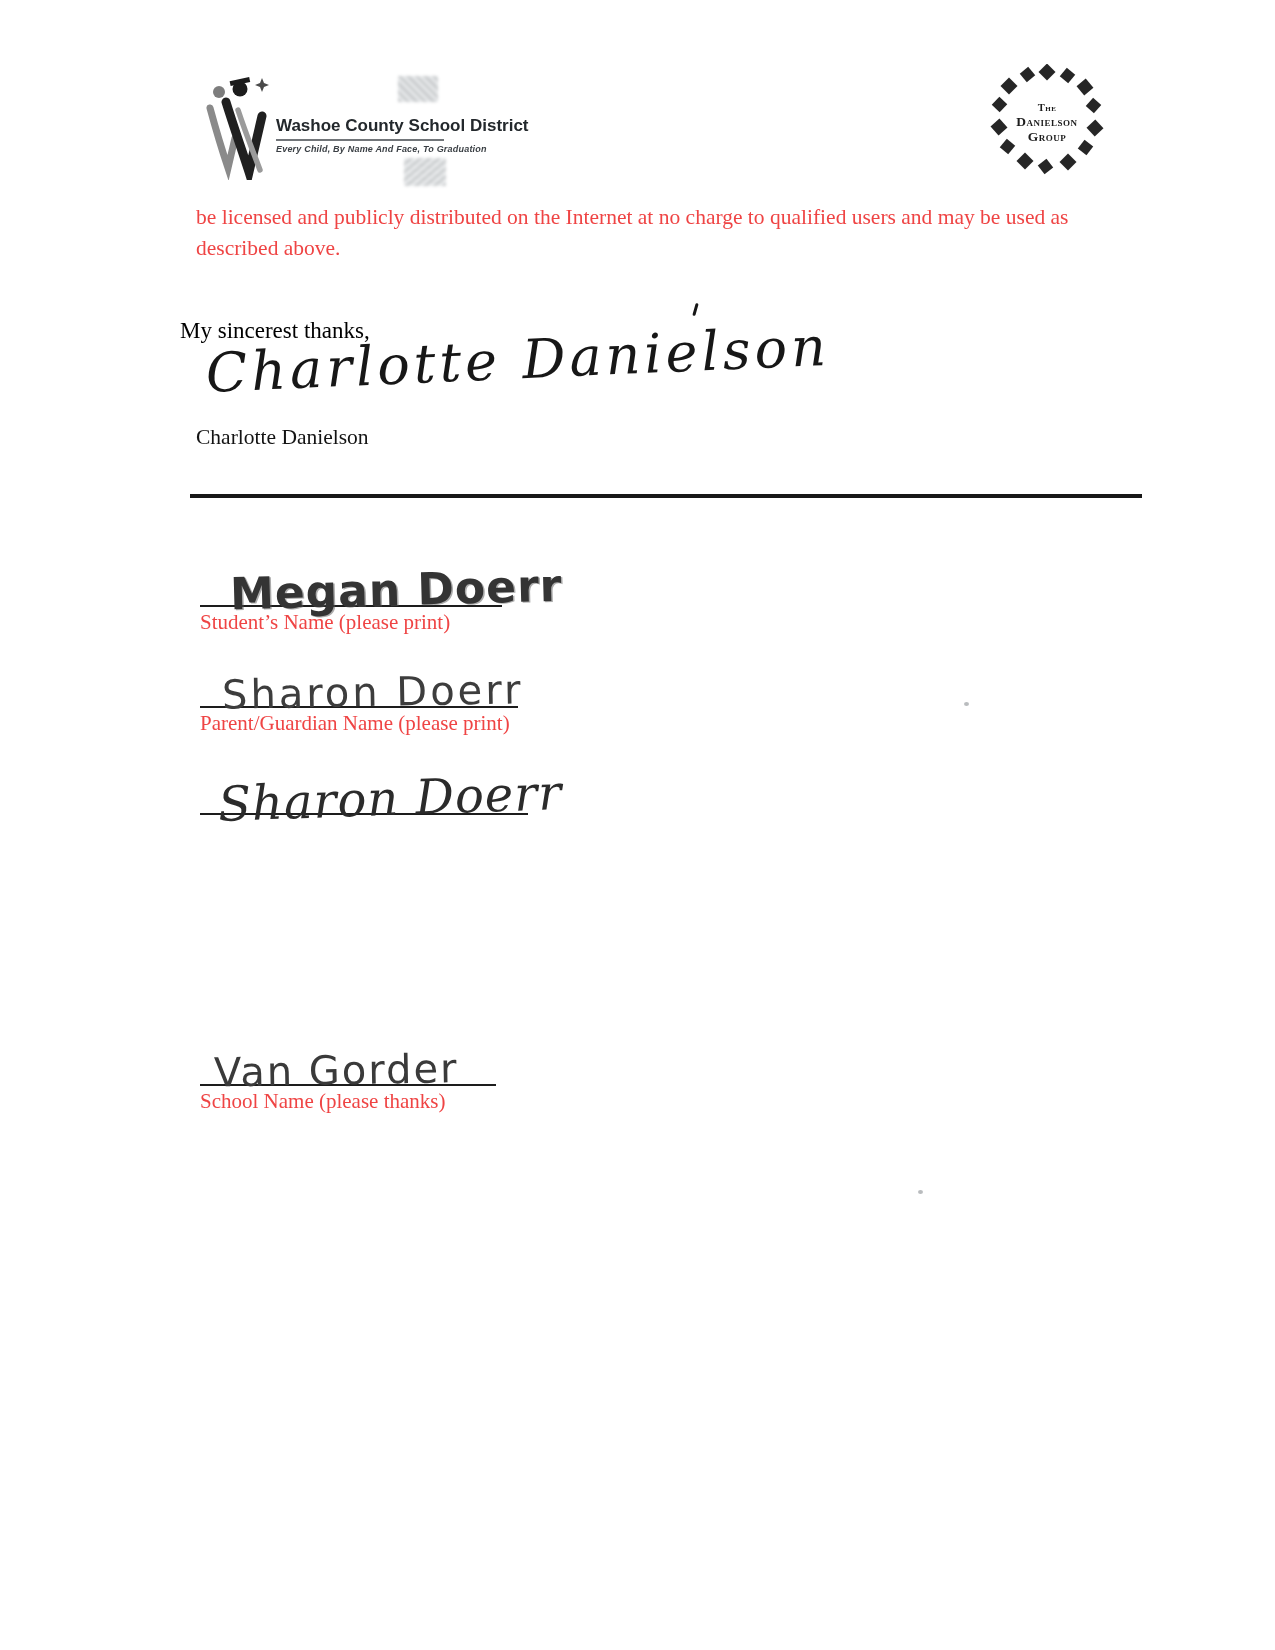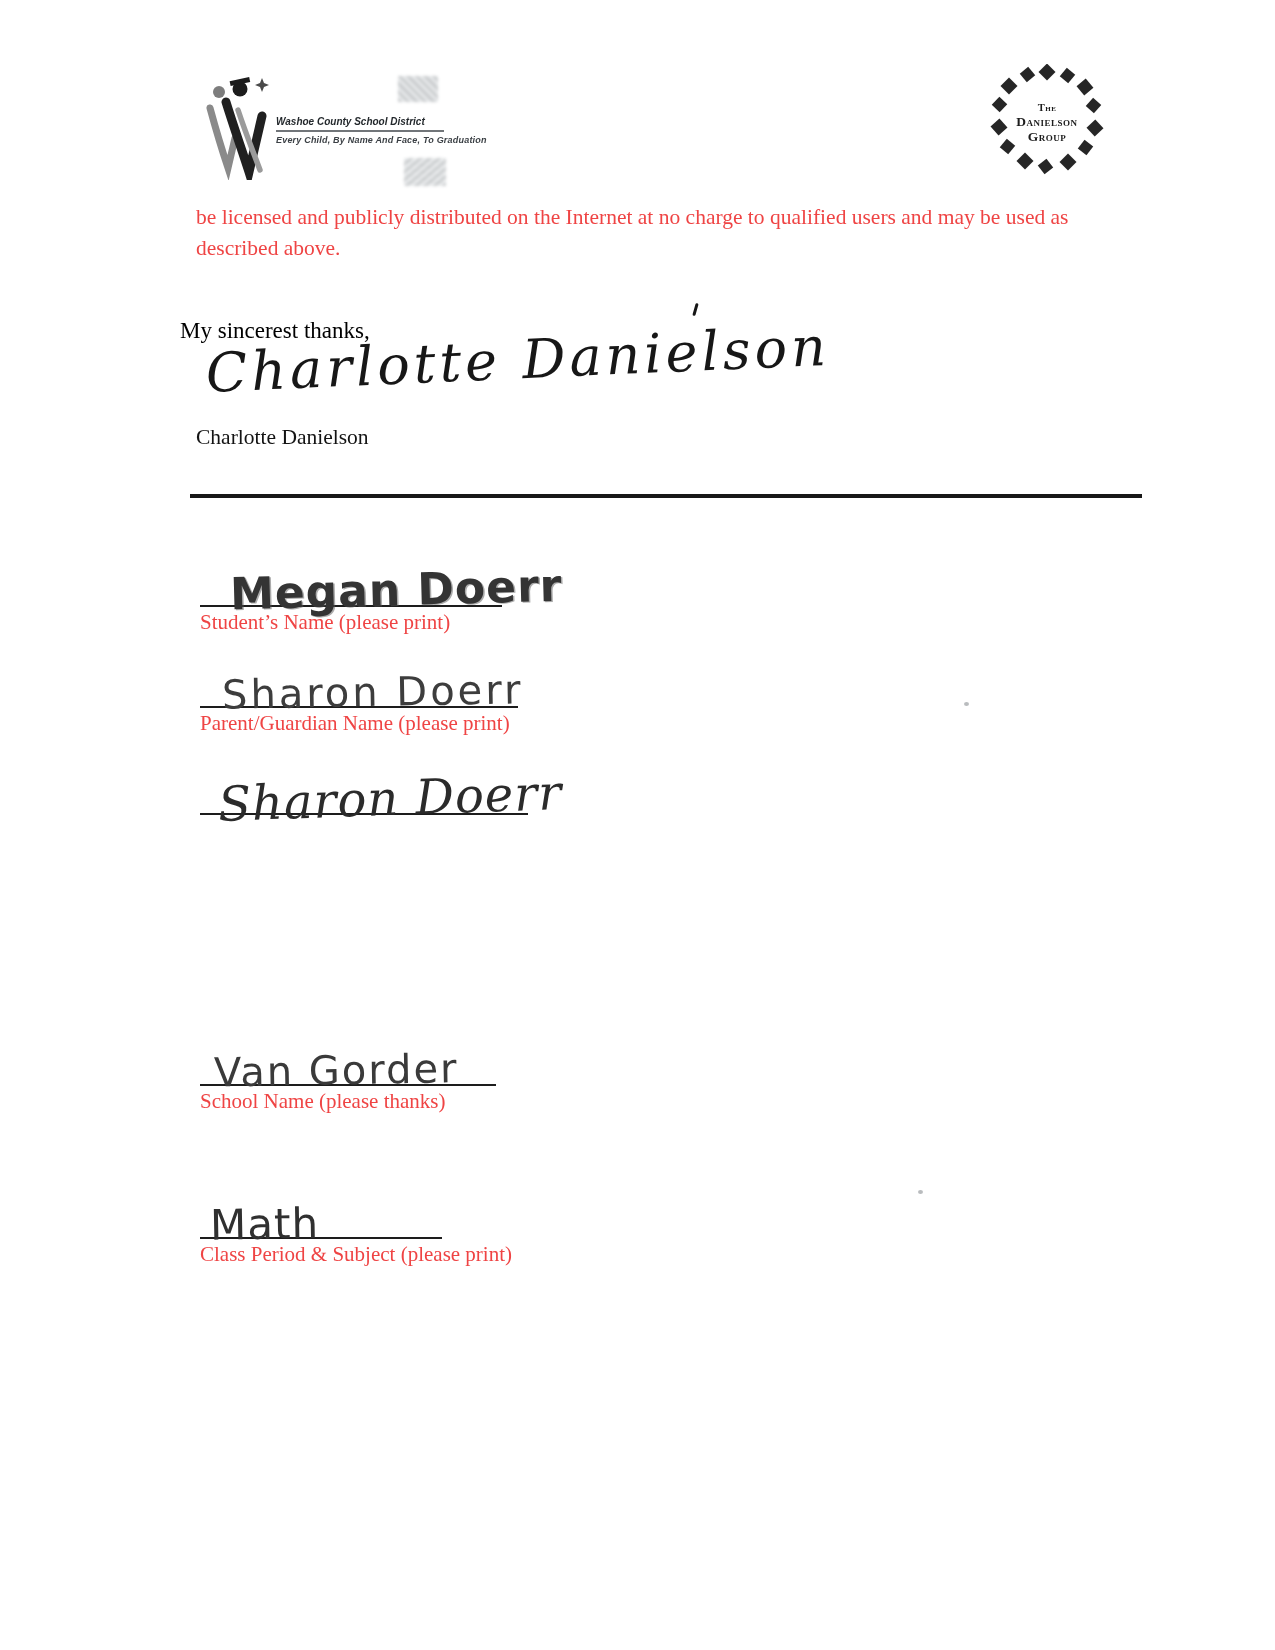--- a/index.html
+++ b/index.html
@@ -12,22 +12,22 @@
     color: #1a1a1a;
     overflow: hidden;
   }
 
   
   .wcsd-logo { position: absolute; left: 196px; top: 74px; width: 260px; height: 112px; }
   .wcsd-mark { position: absolute; left: 6px; top: 2px; width: 72px; height: 104px; }
   .wcsd-text { position: absolute; left: 80px; top: 42px; width: 180px; }
   .wcsd-name {
     font-family: "Liberation Sans", sans-serif;
-    font-style: italic; font-weight: bold;
-    font-size: 10px; color: #23282c; white-space: nowrap;
+    font-weight: bold;
+    font-size: 17px; color: #23282c; white-space: nowrap;
   }
   .wcsd-divider { border-top: 2px solid #4d5358; opacity: .8; margin: 3px 0 3px; width: 168px; }
   .wcsd-tagline {
     font-family: "Liberation Sans", sans-serif;
     font-weight: bold; font-size: 9px; color: #3a3f44;
     white-space: nowrap; letter-spacing: .2px; font-style: italic;
   }
   .smudge { position: absolute; background: #9aa0a4; opacity: .45; filter: blur(1.5px); }
   .smudge-a { left: 398px; top: 76px; width: 40px; height: 26px;
     background: repeating-linear-gradient(45deg,#8e9498 0 3px,#c9cdd0 3px 6px); }
@@ -191,22 +191,17 @@
     <div class="sig-line"></div>
   </div>
 
 
   <div class="field f5">
     <span class="hand">Van Gorder</span>
     <div class="sig-line"></div>
     <div class="field-label">School Name (please thanks)</div>
   </div>
 
-  <div class="field f6">
-    <span class="hand">Math</span>
-    <div class="sig-line"></div>
-    <div class="field-label">Class Period &amp; Subject (please print)</div>
-  </div>
 
   <div class="speck speck-1"></div>
   <div class="speck speck-2"></div>
 
 </div>
 
 </body></html>

